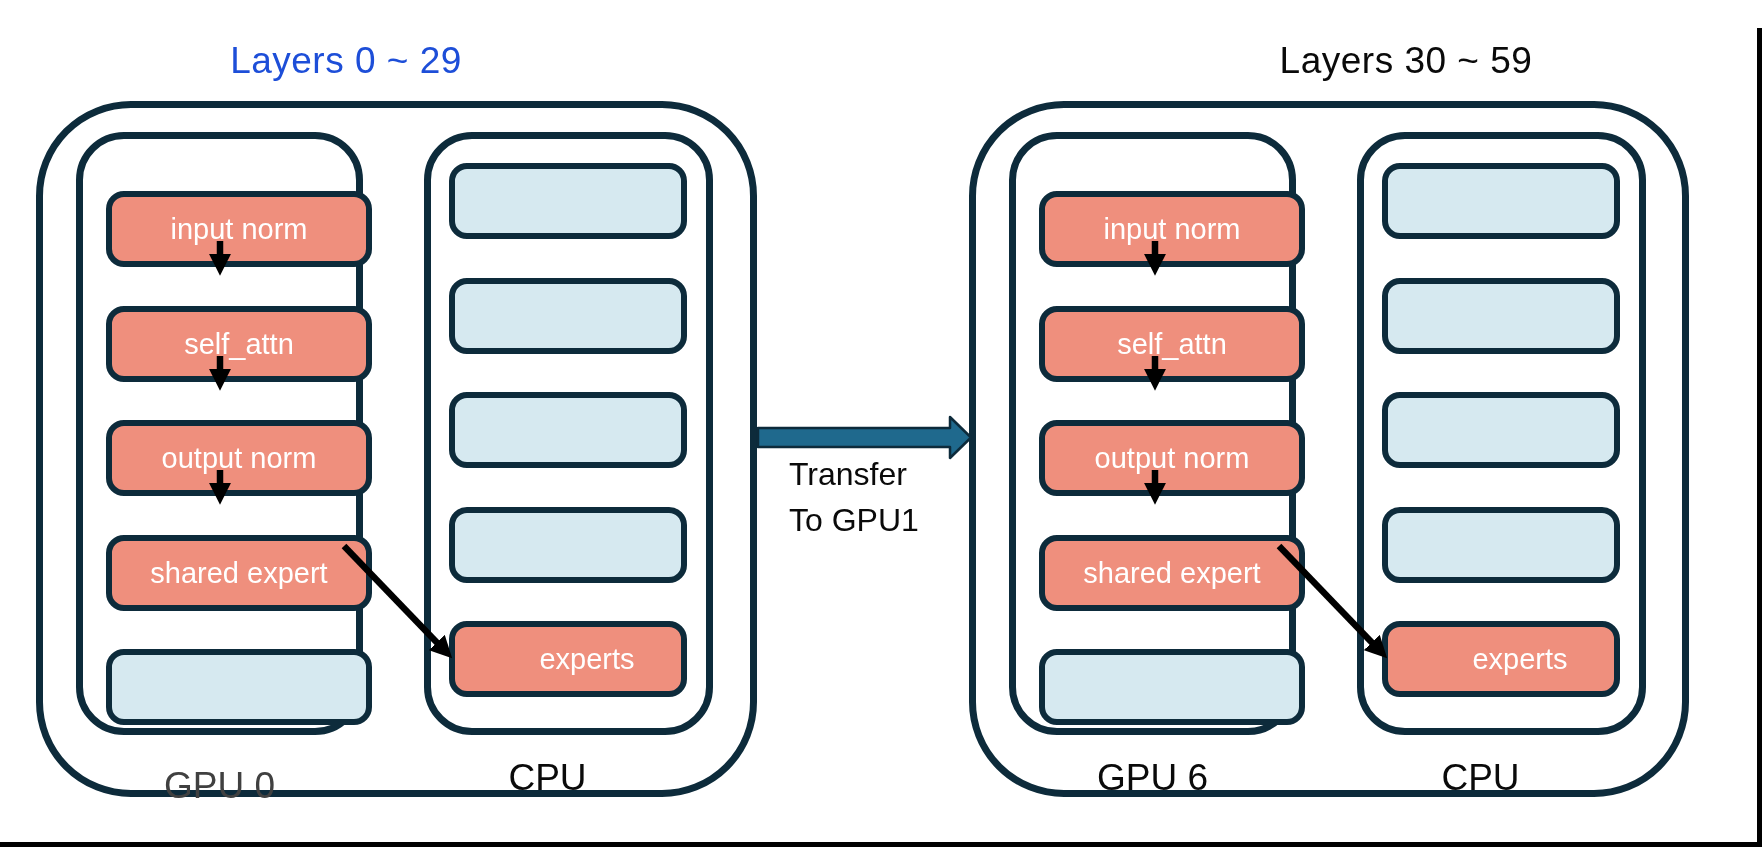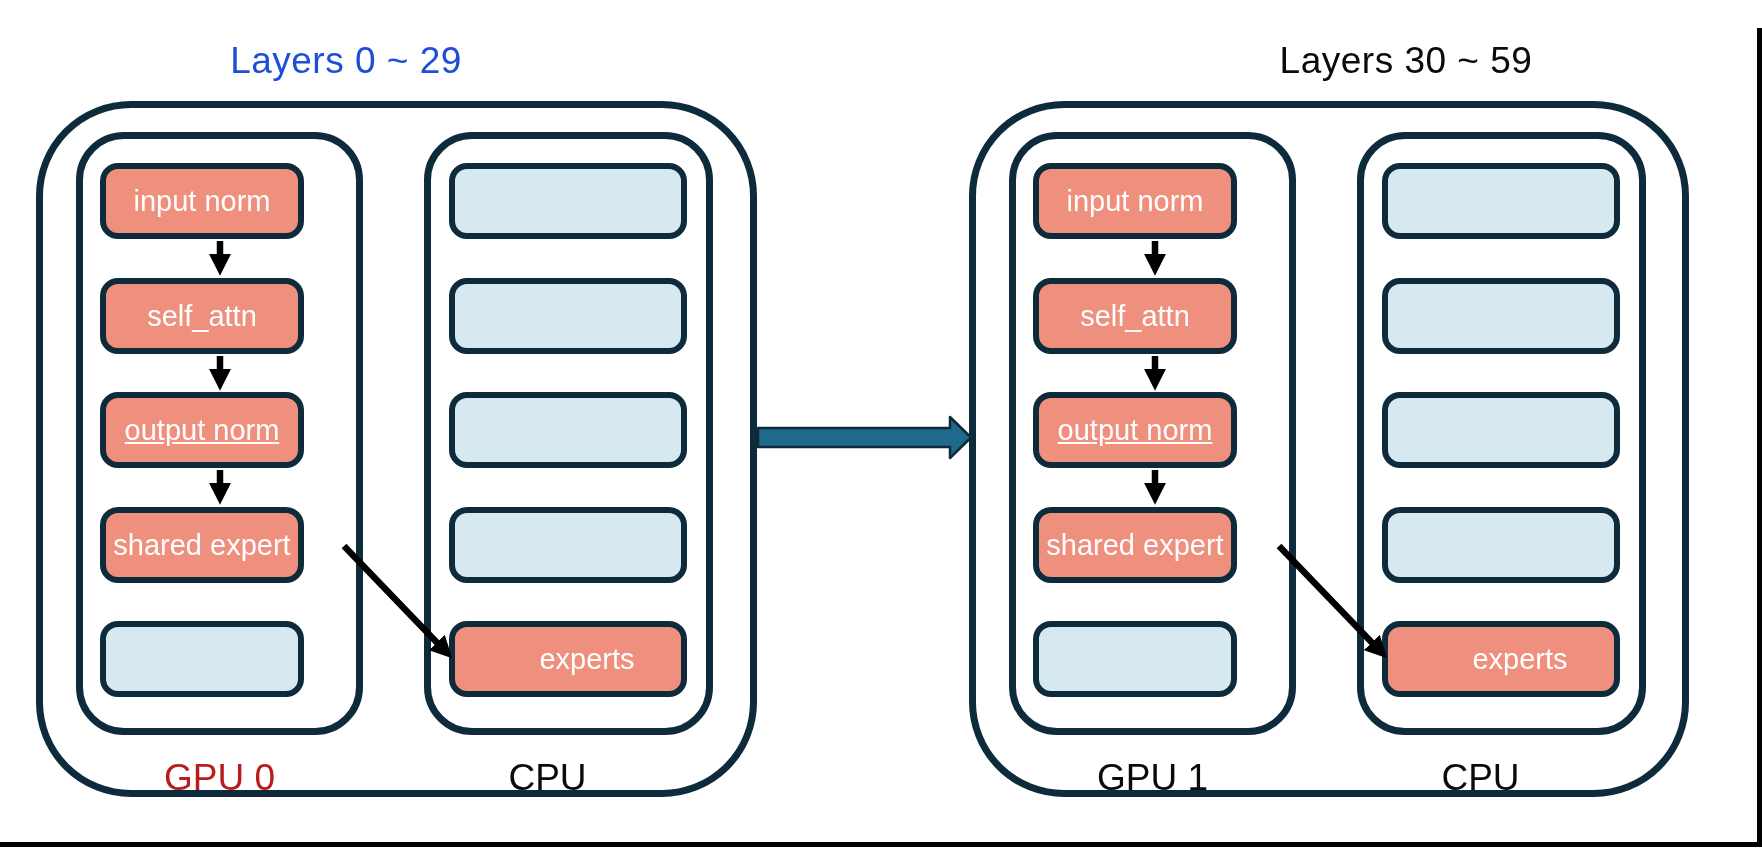--- a/index.html
+++ b/index.html
@@ -17,23 +17,23 @@
   .group-right{left:969px;width:720px;}
 
   .col{position:absolute;top:24px;height:603px;box-sizing:border-box;
     border:7px solid #0d2b3b;border-radius:48px;}
   .gpu-col{left:33px;width:287px;}
   .cpu-col{left:381px;width:289px;}
 
   .box{position:absolute;height:76px;box-sizing:border-box;border:6px solid #0d2b3b;
     border-radius:18px;display:flex;align-items:center;justify-content:center;
     font-size:29px;color:#ffffff;white-space:nowrap;}
-  .gpu-box{left:17px;width:204px;}
+  .gpu-box{left:23px;width:266px;margin-top:28px;}
   .cpu-box{left:18px;width:238px;}
-  .row0{top:24px;}.row1{top:139px;}.row2{top:253px;text-decoration:underline;}.row3{top:368px;}.row4{top:482px;padding-left:38px;}
+  .row0{top:24px;}.row1{top:139px;}.row2{top:253px;}.row3{top:368px;}.row4{top:482px;padding-left:38px;}
 
   .col-label{position:absolute;top:649px;text-align:center;font-size:37px;color:#0a0a0a;}
   .gpu-label{left:33px;width:287px;}
   .cpu-label{left:360px;width:289px;}
 
   .overlay{position:absolute;left:0;top:0;width:1762px;height:850px;pointer-events:none;}
 
   .transfer-label{position:absolute;left:789px;top:451px;font-size:32px;line-height:1.45;
     color:#0a0a0a;white-space:nowrap;}
 
@@ -56,40 +56,40 @@
       <div class="box gpu-box row3" style="background: rgb(239, 143, 125); color: rgb(255, 255, 255); border-color: rgb(13, 43, 59);">shared expert</div>
       <div class="box gpu-box row4" style="background: rgb(214, 233, 240); border-color: rgb(13, 43, 59);"></div>
     </div>
     <div class="col cpu-col" style="border-color: rgb(13, 43, 59);">
       <div class="box cpu-box row0" style="background: rgb(214, 233, 240); border-color: rgb(13, 43, 59);"></div>
       <div class="box cpu-box row1" style="background: rgb(214, 233, 240); border-color: rgb(13, 43, 59);"></div>
       <div class="box cpu-box row2" style="background: rgb(214, 233, 240); border-color: rgb(13, 43, 59);"></div>
       <div class="box cpu-box row3" style="background: rgb(214, 233, 240); border-color: rgb(13, 43, 59);"></div>
       <div class="box cpu-box row4" style="background: rgb(239, 143, 125); color: rgb(255, 255, 255); border-color: rgb(13, 43, 59);">experts</div>
     </div>
-    <div class="col-label gpu-label" style="color: #b91c1c;">GPU 0</div>
+    <div class="col-label gpu-label" style="color: #404040; margin-top: 8px;">GPU 0</div>
     <div class="col-label cpu-label" style="color: rgb(10, 10, 10);">CPU</div>
   </div>
 
   <div class="group group-right" style="border-color: rgb(13, 43, 59);">
     <div class="col gpu-col" style="border-color: rgb(13, 43, 59);">
       <div class="box gpu-box row0" style="background: rgb(239, 143, 125); color: rgb(255, 255, 255); border-color: rgb(13, 43, 59);">input norm</div>
       <div class="box gpu-box row1" style="background: rgb(239, 143, 125); color: rgb(255, 255, 255); border-color: rgb(13, 43, 59);">self_attn</div>
       <div class="box gpu-box row2" style="background: rgb(239, 143, 125); color: rgb(255, 255, 255); border-color: rgb(13, 43, 59);">output norm</div>
       <div class="box gpu-box row3" style="background: rgb(239, 143, 125); color: rgb(255, 255, 255); border-color: rgb(13, 43, 59);">shared expert</div>
       <div class="box gpu-box row4" style="background: rgb(214, 233, 240); border-color: rgb(13, 43, 59);"></div>
     </div>
     <div class="col cpu-col" style="border-color: rgb(13, 43, 59);">
       <div class="box cpu-box row0" style="background: rgb(214, 233, 240); border-color: rgb(13, 43, 59);"></div>
       <div class="box cpu-box row1" style="background: rgb(214, 233, 240); border-color: rgb(13, 43, 59);"></div>
       <div class="box cpu-box row2" style="background: rgb(214, 233, 240); border-color: rgb(13, 43, 59);"></div>
       <div class="box cpu-box row3" style="background: rgb(214, 233, 240); border-color: rgb(13, 43, 59);"></div>
       <div class="box cpu-box row4" style="background: rgb(239, 143, 125); color: rgb(255, 255, 255); border-color: rgb(13, 43, 59);">experts</div>
     </div>
-    <div class="col-label gpu-label" style="color: rgb(10, 10, 10);">GPU 1</div>
+    <div class="col-label gpu-label" style="color: rgb(10, 10, 10);">GPU 6</div>
     <div class="col-label cpu-label" style="color: rgb(10, 10, 10);">CPU</div>
   </div>
 
   <svg class="overlay" viewBox="0 0 1762 850">
     <defs>
       <marker id="ah" viewBox="0 0 10 10" refX="6" refY="5" markerWidth="3.4" markerHeight="3.4" orient="auto-start-reverse">
         <path d="M0,0 L10,5 L0,10 z" fill="#000000"></path>
       </marker>
     </defs>
 
@@ -99,16 +99,20 @@
     <line x1="344" y1="546" x2="446" y2="652" stroke="#000000" stroke-width="6.5" marker-end="url(#ah)"></line>
 
     <line x1="1155" y1="241" x2="1155" y2="267" stroke="#000000" stroke-width="6.5" marker-end="url(#ah)"></line>
     <line x1="1155" y1="356" x2="1155" y2="382" stroke="#000000" stroke-width="6.5" marker-end="url(#ah)"></line>
     <line x1="1155" y1="470" x2="1155" y2="496" stroke="#000000" stroke-width="6.5" marker-end="url(#ah)"></line>
     <line x1="1279" y1="546" x2="1381" y2="652" stroke="#000000" stroke-width="6.5" marker-end="url(#ah)"></line>
 
     <polygon points="758,428 950,428 950,417 971,437.5 950,458 950,447 758,447" stroke-width="2.5" stroke-linejoin="round" fill="#1f698d" stroke="#0d2b3b"></polygon>
   </svg>
 
+  <div class="transfer-label" style="color: rgb(10, 10, 10);">
+    <div>Transfer</div>
+    <div>To GPU1</div>
+  </div>
 
   <div class="frame-bottom" style="background: rgb(0, 0, 0);"></div>
   <div class="frame-right" style="background: rgb(0, 0, 0);"></div>
 </div>
 
 </body></html>

